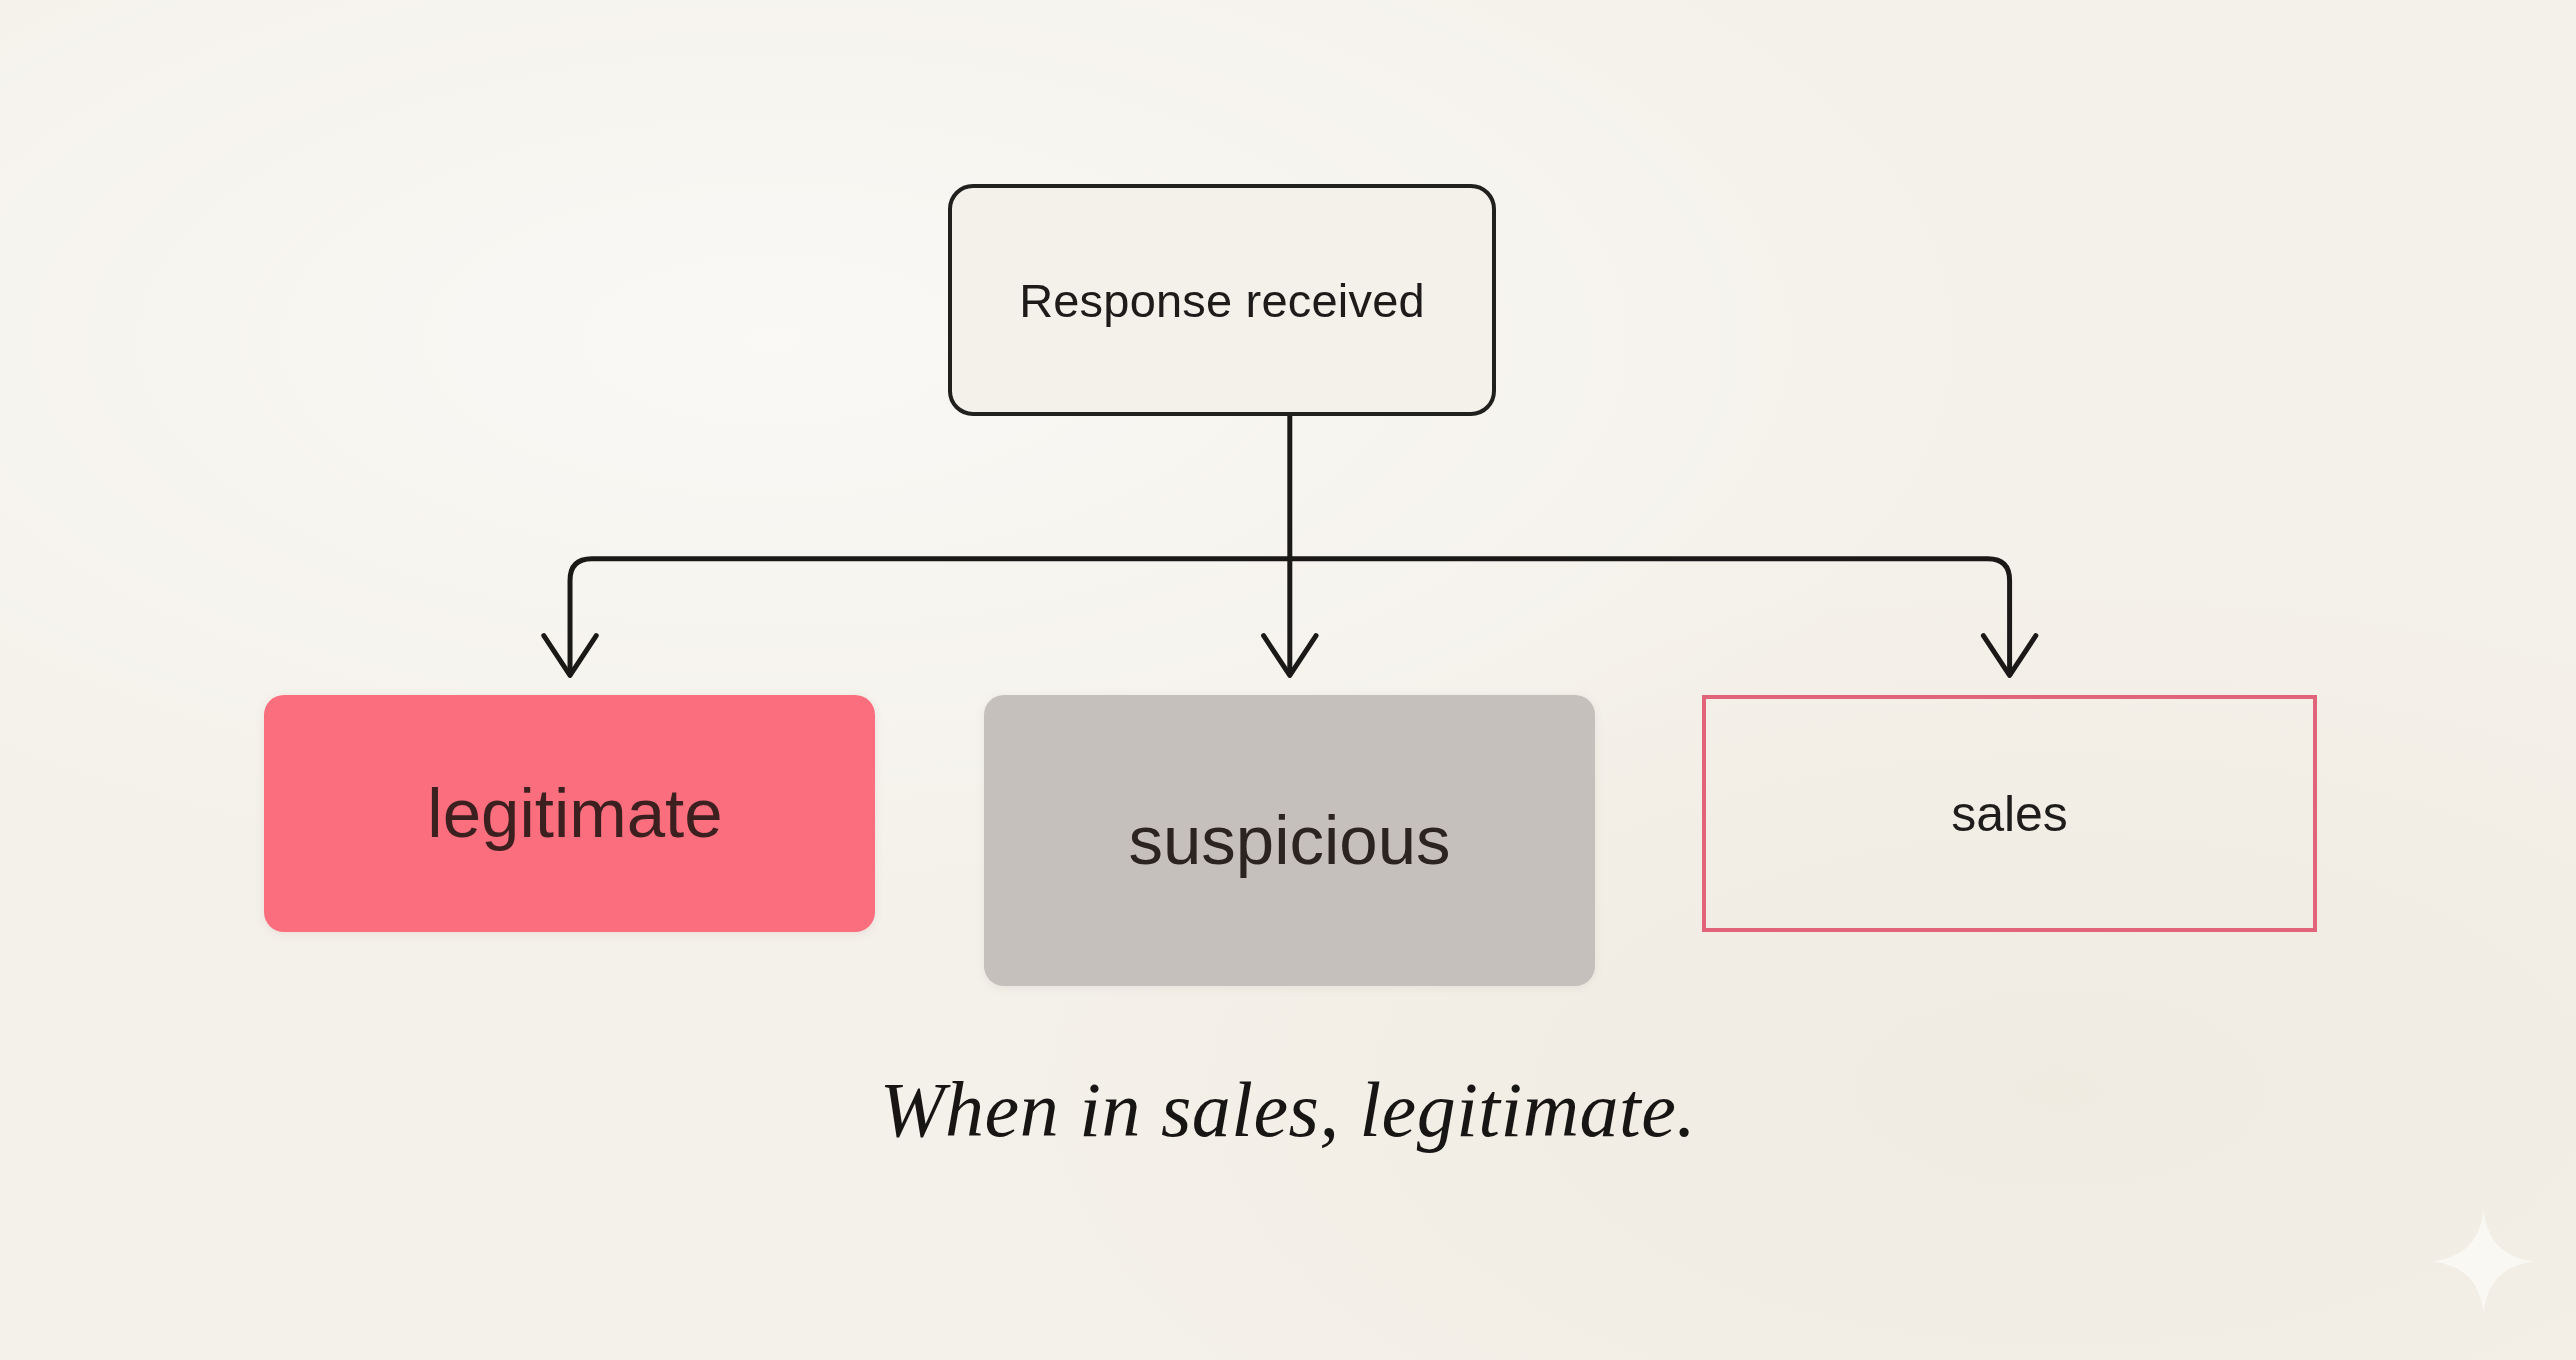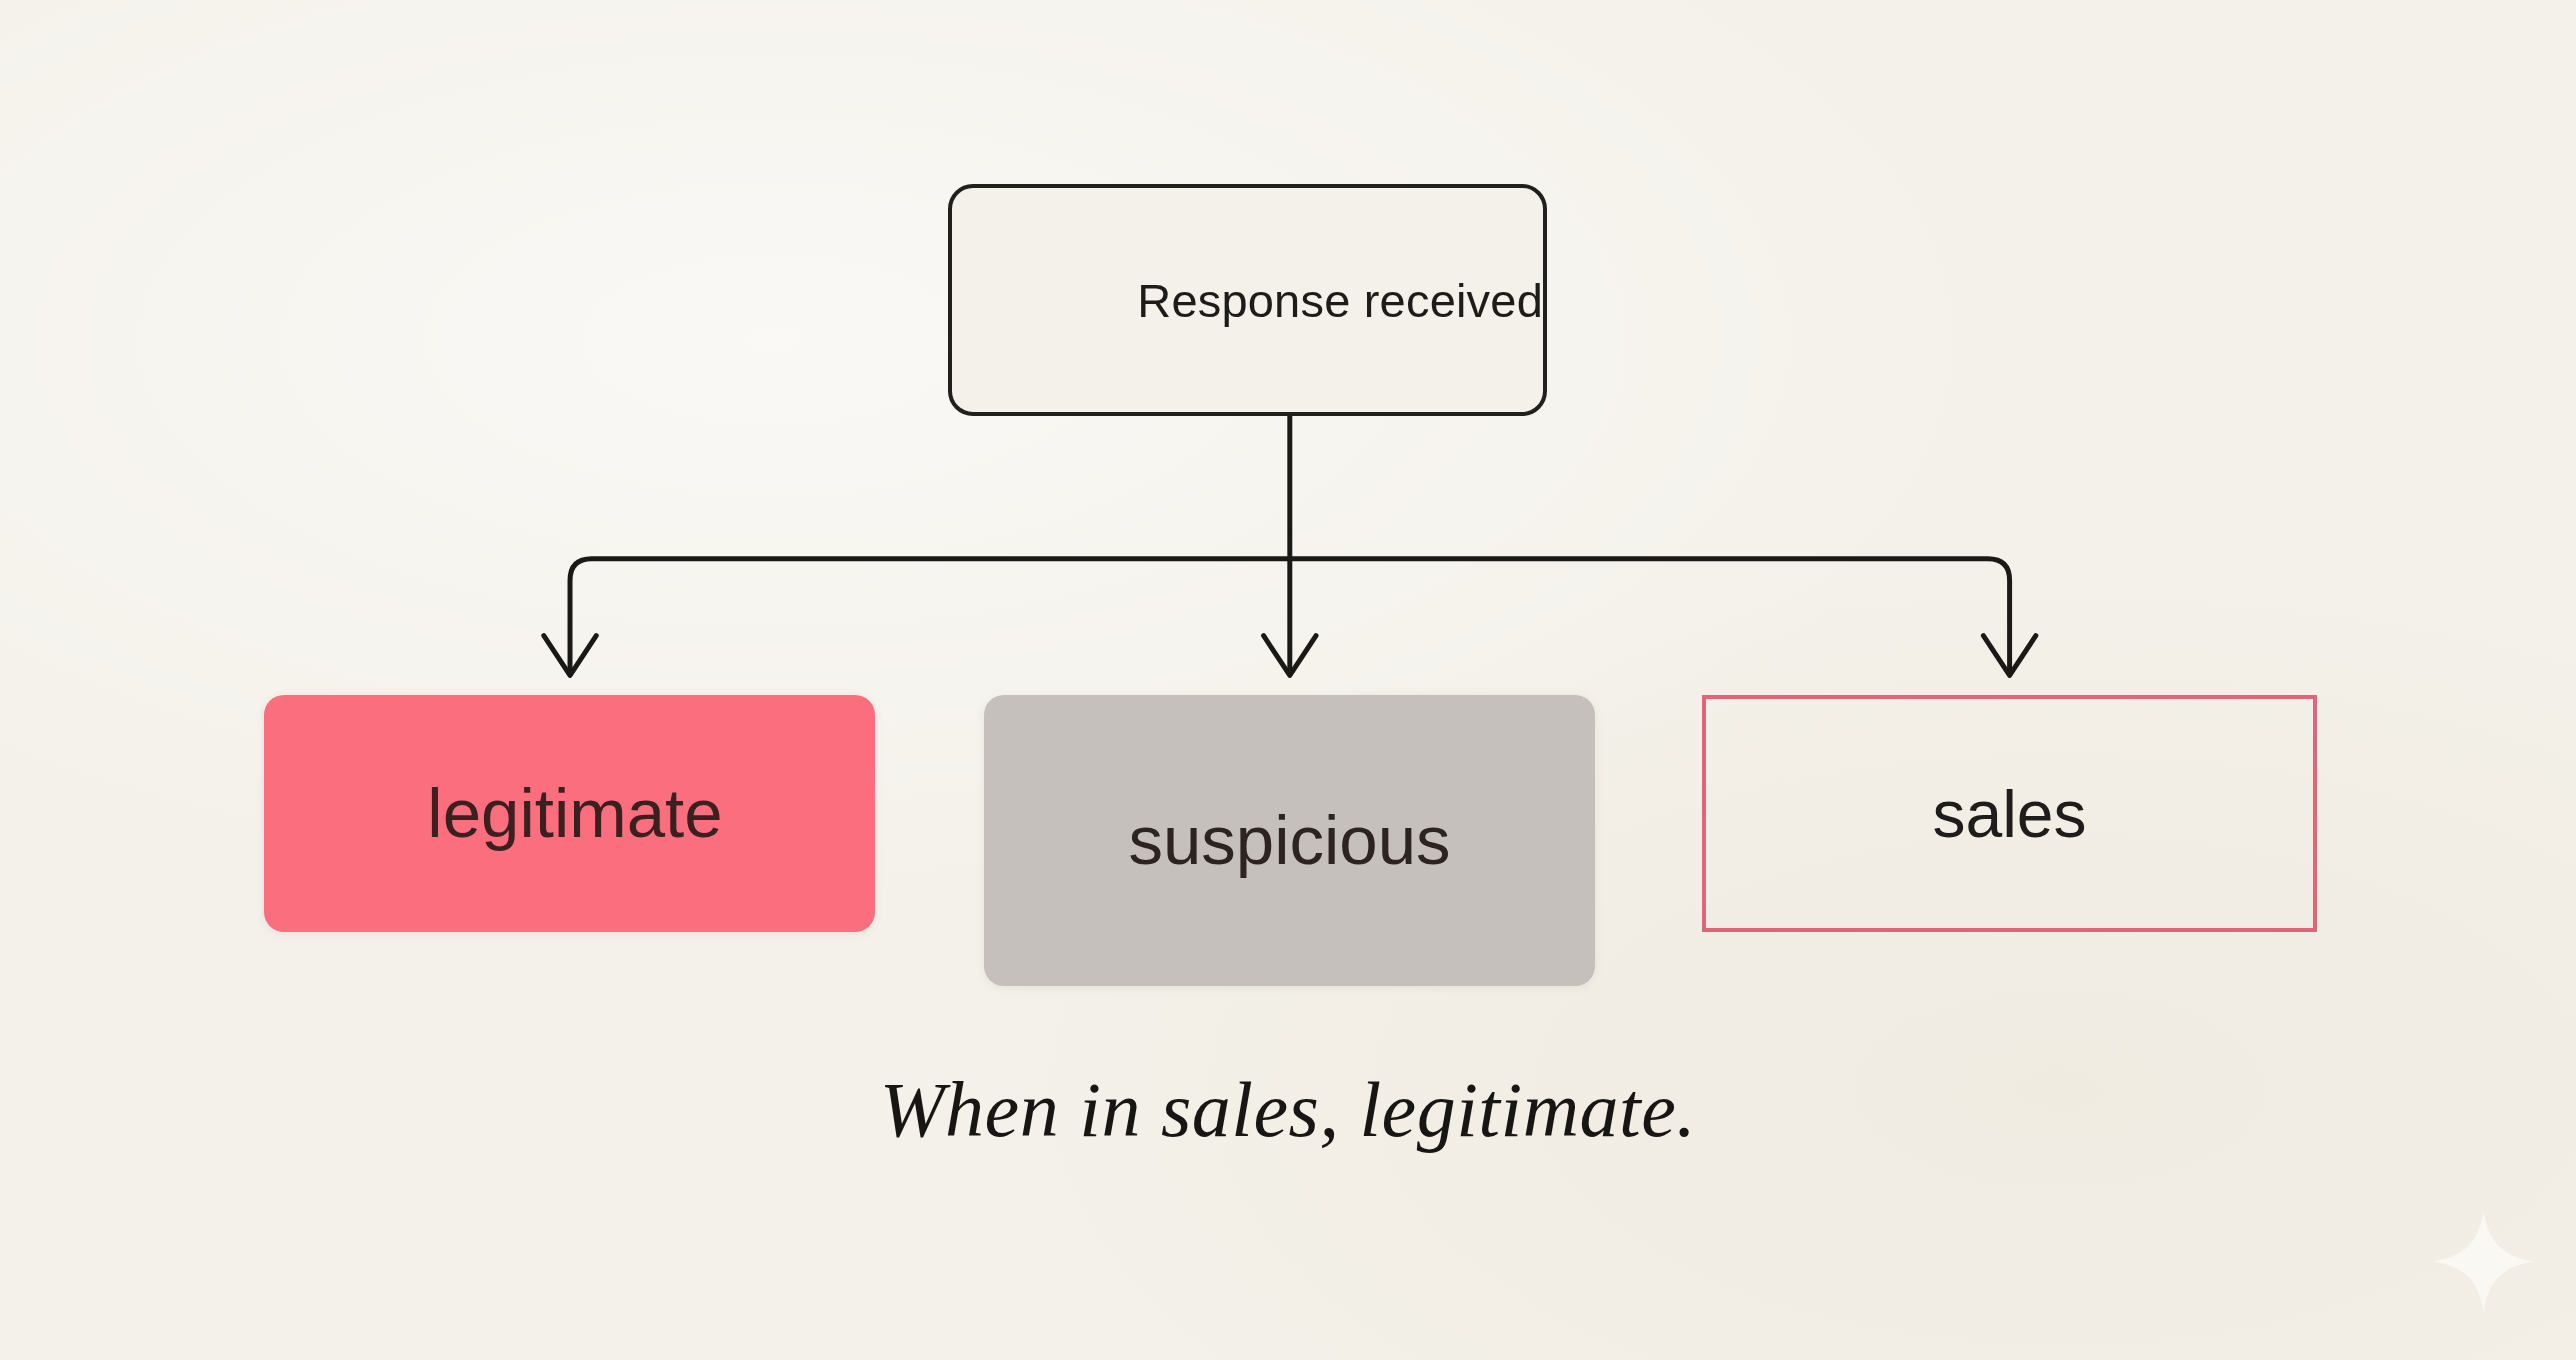--- a/index.html
+++ b/index.html
@@ -43,26 +43,25 @@
     align-items: center;
     justify-content: center;
     box-sizing: border-box;
     text-align: center;
   }
 
   
   #root-node {
     left: 948px;
     top: 184px;
-    width: 599px;
+    width: 548px;
     height: 232px;
     border: 4.5px solid #20201e;
     border-radius: 25px;
     background: #f4f1ea;
-    justify-content: flex-end;
   }
   #root-node .label {
     font-size: 47px;
     color: #1d1c1a;
     letter-spacing: 0.2px;
     font-weight: 400;
   }
 
   
   #node-legitimate {
@@ -99,21 +98,21 @@
   #node-sales {
     left: 1702px;
     top: 695px;
     width: 615px;
     height: 237px;
     border: 4.5px solid #e2647a;
     border-radius: 0px;
     background: transparent;
   }
   #node-sales .label {
-    font-size: 66px;
+    font-size: 50px;
     color: #1f1d1b;
     font-weight: 400;
   }
 
   
   #caption {
     position: absolute;
     left: 0;
     top: 1065px;
     width: 2576px;

